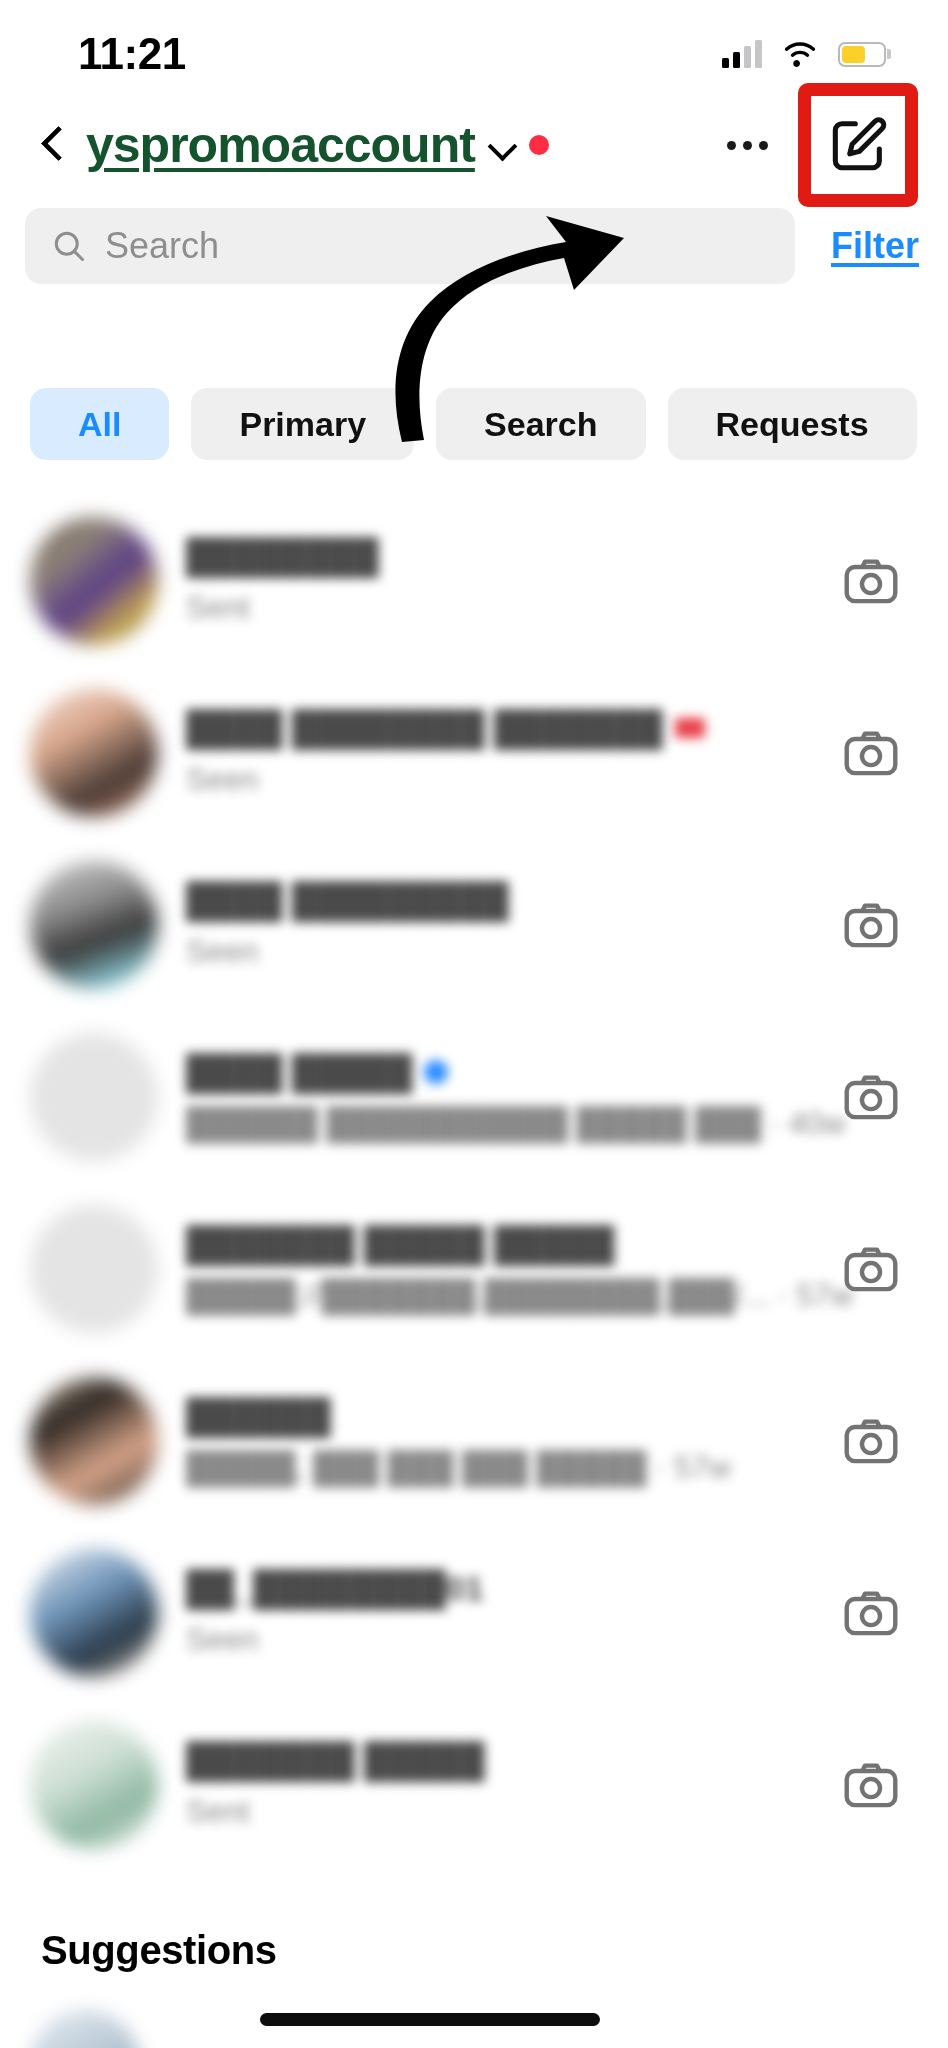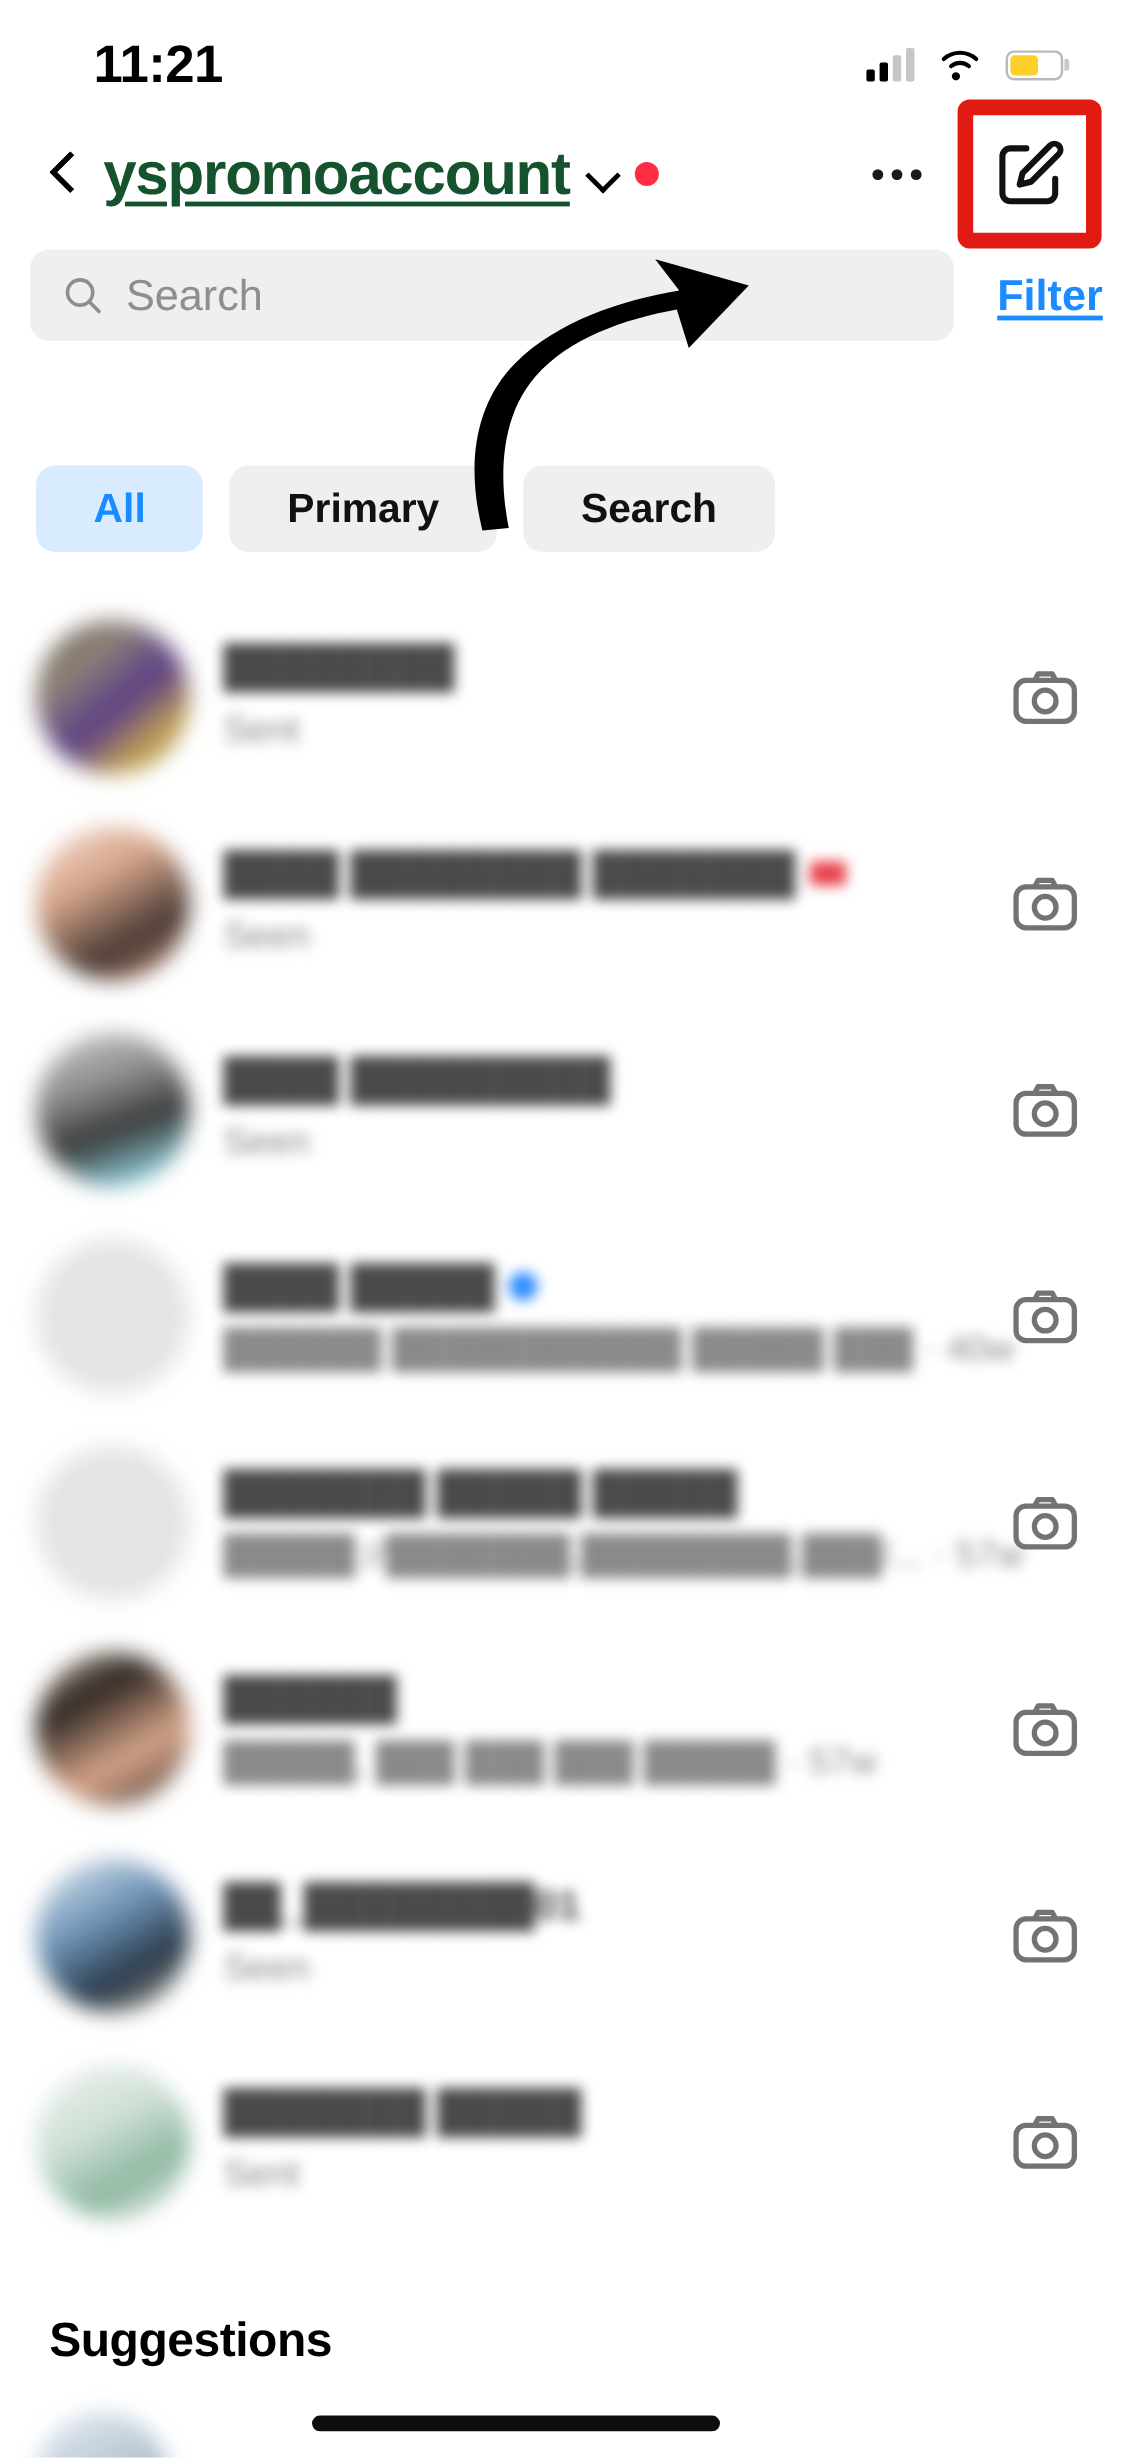--- a/index.html
+++ b/index.html
@@ -230,20 +230,21 @@
       </svg>
       <div class="search-ph">Search</div>
     </div>
     <div class="filter-link">Filter</div>
   </div>
 
   <div class="tabs">
     <div class="tab active">All</div>
     <div class="tab">Primary</div>
     <div class="tab">Search</div>
+    <div class="tab">Requests</div>
   </div>
 
   <div class="list">
 
     <div class="row">
       <div class="avatar av-a"></div>
       <div class="rowtext">
         <div class="rowname">
             <span>████████</span>
           </div>

